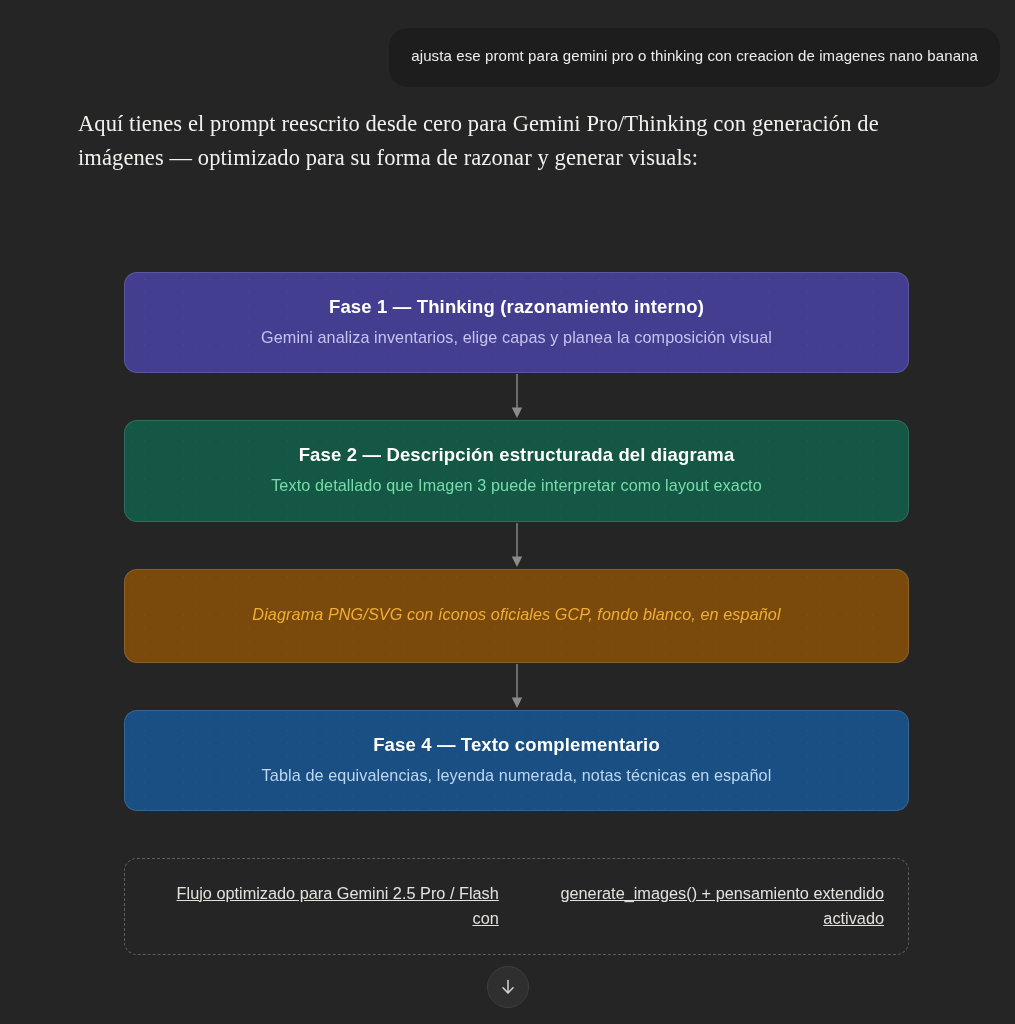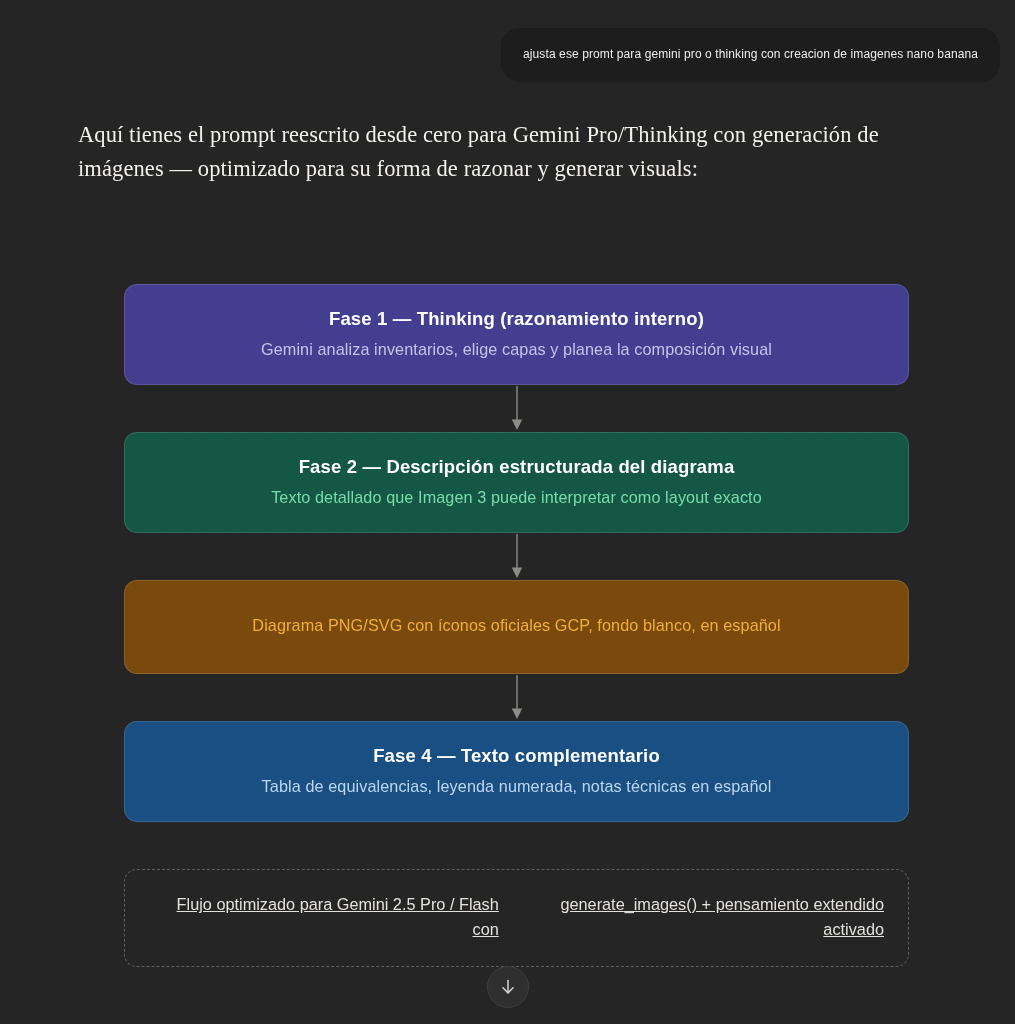--- a/index.html
+++ b/index.html
@@ -21,21 +21,21 @@
   .user-row {
     display: flex;
     justify-content: flex-end;
     padding: 28px 15px 0 0;
   }
   .user-bubble {
     max-width: 798px;
     background: #1d1d1d;
     border-radius: 19px;
     padding: 17px 22px 19px 22px;
-    font-size: 12px;
+    font-size: 15px;
     line-height: 1.52;
     color: #ededed;
     letter-spacing: 0.1px;
     font-family: "Liberation Sans", sans-serif;
   }
 
   
   .assistant {
     padding: 0 60px 0 78px;
   }
@@ -54,21 +54,21 @@
   }
   .thought-summary .chev {
     font-size: 15px;
     color: #8e8e8a;
     line-height: 1;
     display: inline-block;
     transform: translateY(-1px);
   }
 
   .answer-paragraph {
-    margin-top: 36px;
+    margin-top: 20px;
     font-family: "Liberation Serif", serif;
     font-size: 22.5px;
     line-height: 1.52;
     color: #f3f1ec;
     max-width: 860px;
     letter-spacing: 0.1px;
   }
 
   
   .flow {
@@ -108,21 +108,21 @@
   .box-purple { background-color: #433e90; }
   .box-purple .flow-title { color: #ffffff; }
   .box-purple .flow-sub { color: #c6c3ef; }
 
   .box-green  { background-color: #145744; }
   .box-green .flow-title { color: #ffffff; }
   .box-green .flow-sub { color: #77dcab; }
 
   .box-brown  { background-color: #7a4a0c; }
   .box-brown .flow-title { color: #ffe7b8; }
-  .box-brown .flow-sub { color: #f2ae34; }
+  .box-brown .flow-sub { color: #f2ae34; font-style: italic; }
 
   .box-blue   { background-color: #1a4f83; }
   .box-blue .flow-title { color: #ffffff; }
   .box-blue .flow-sub { color: #bcd7f2; }
 
   
   .connector {
     height: 47px;
     display: flex;
     justify-content: center;

